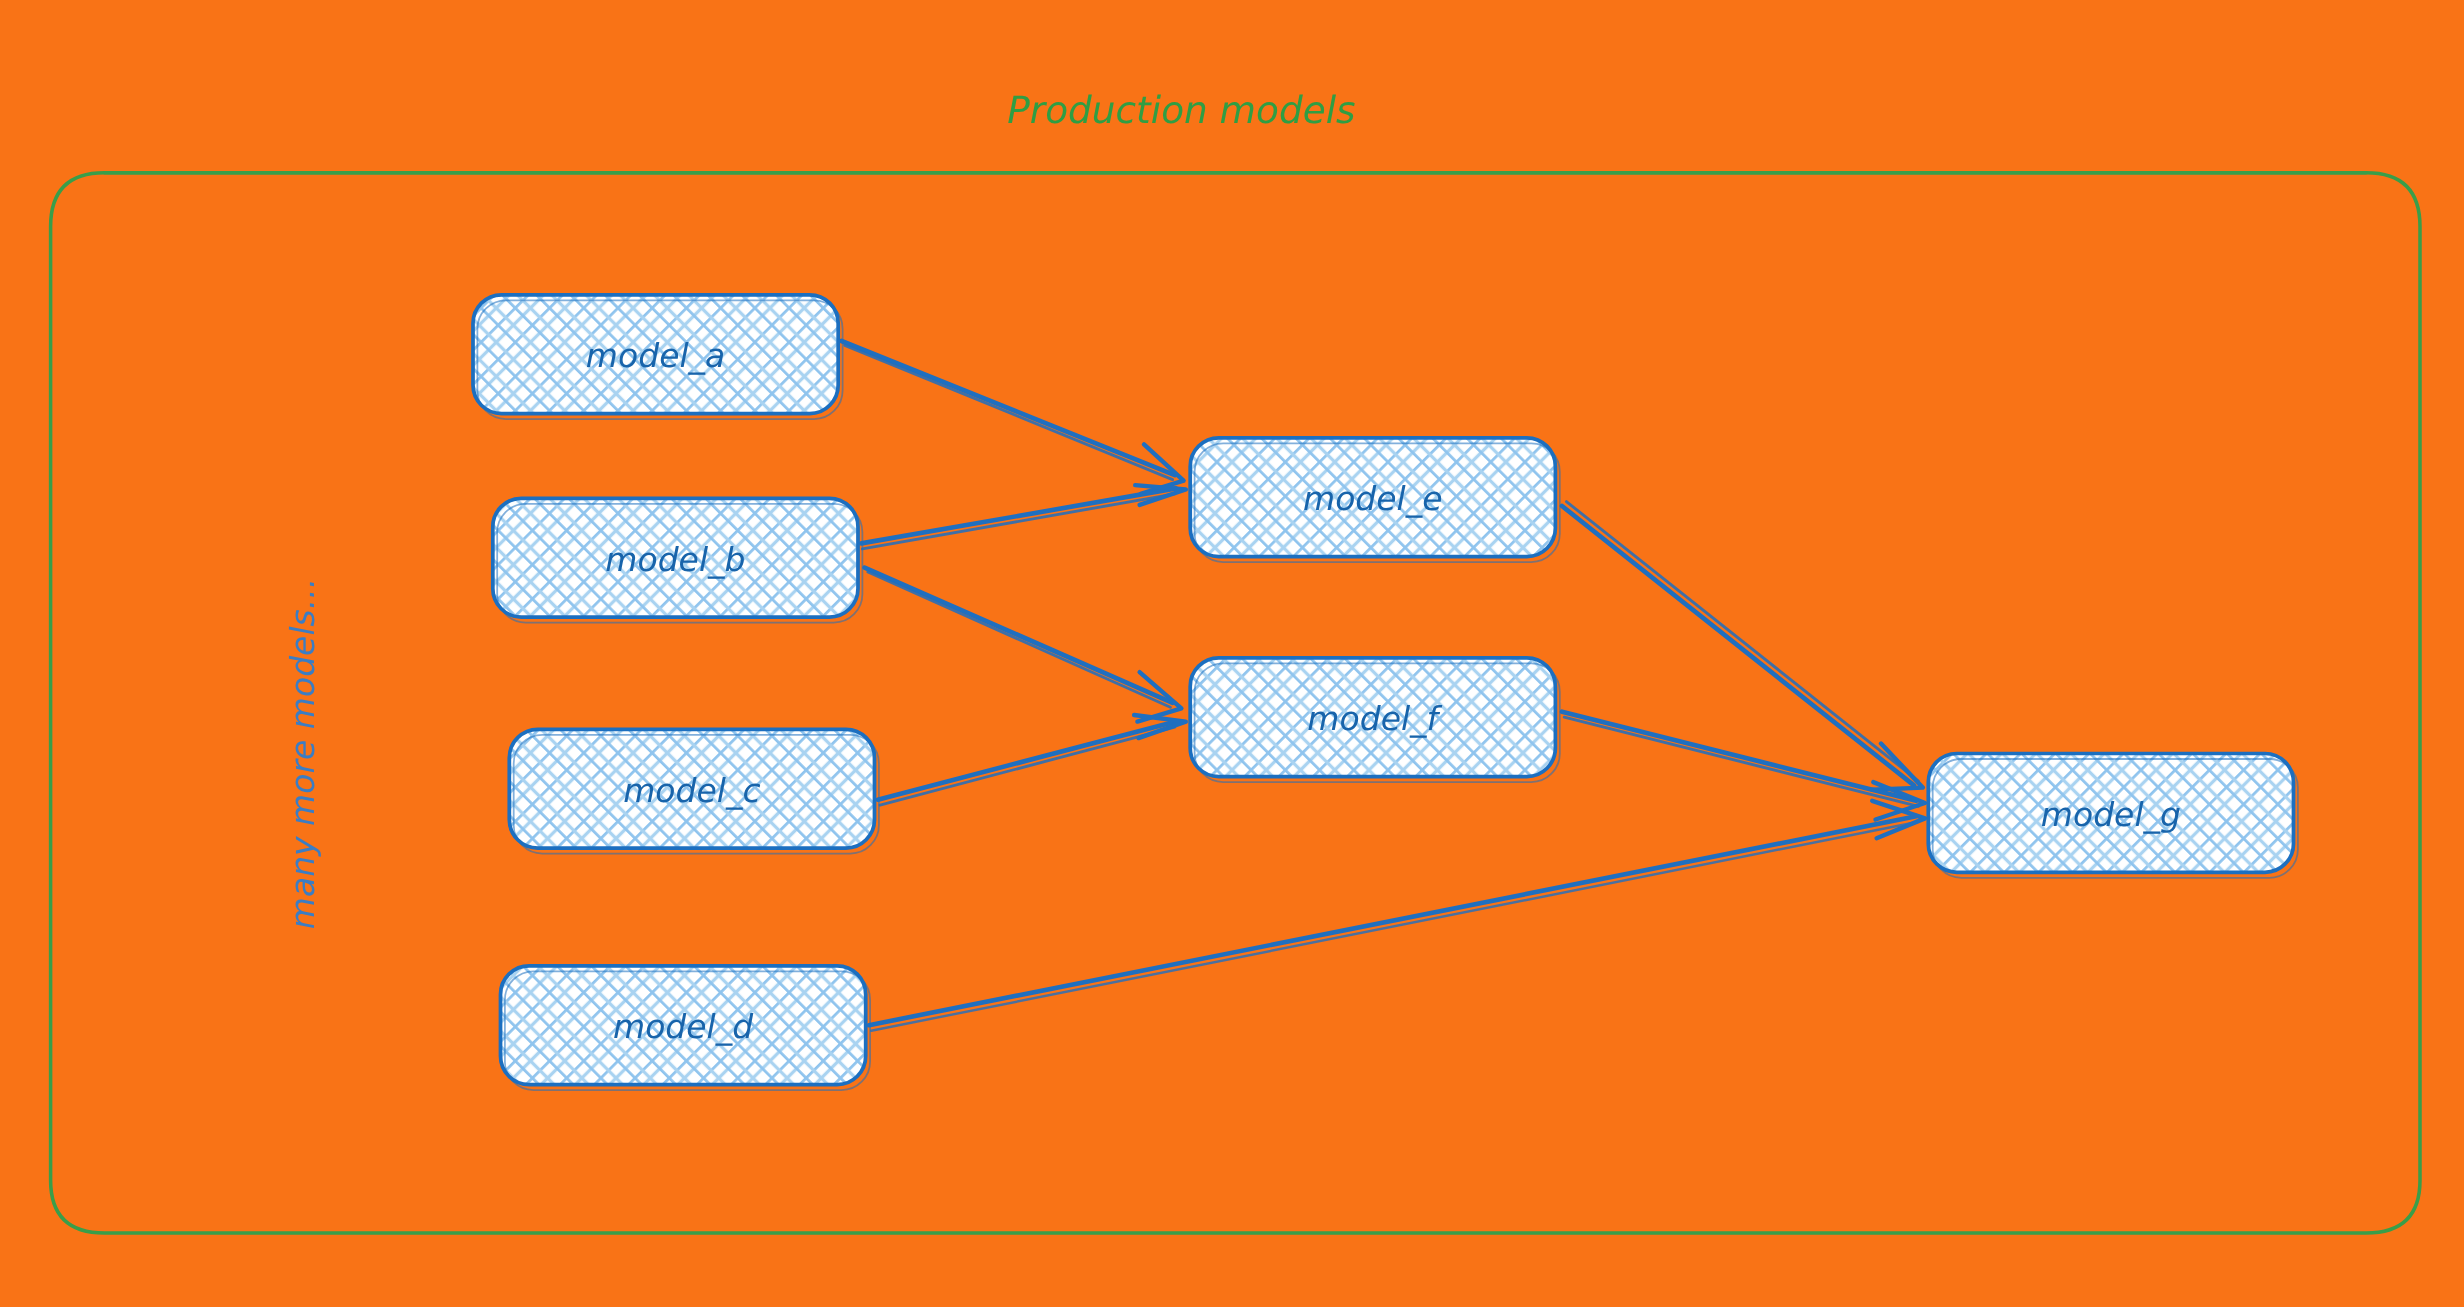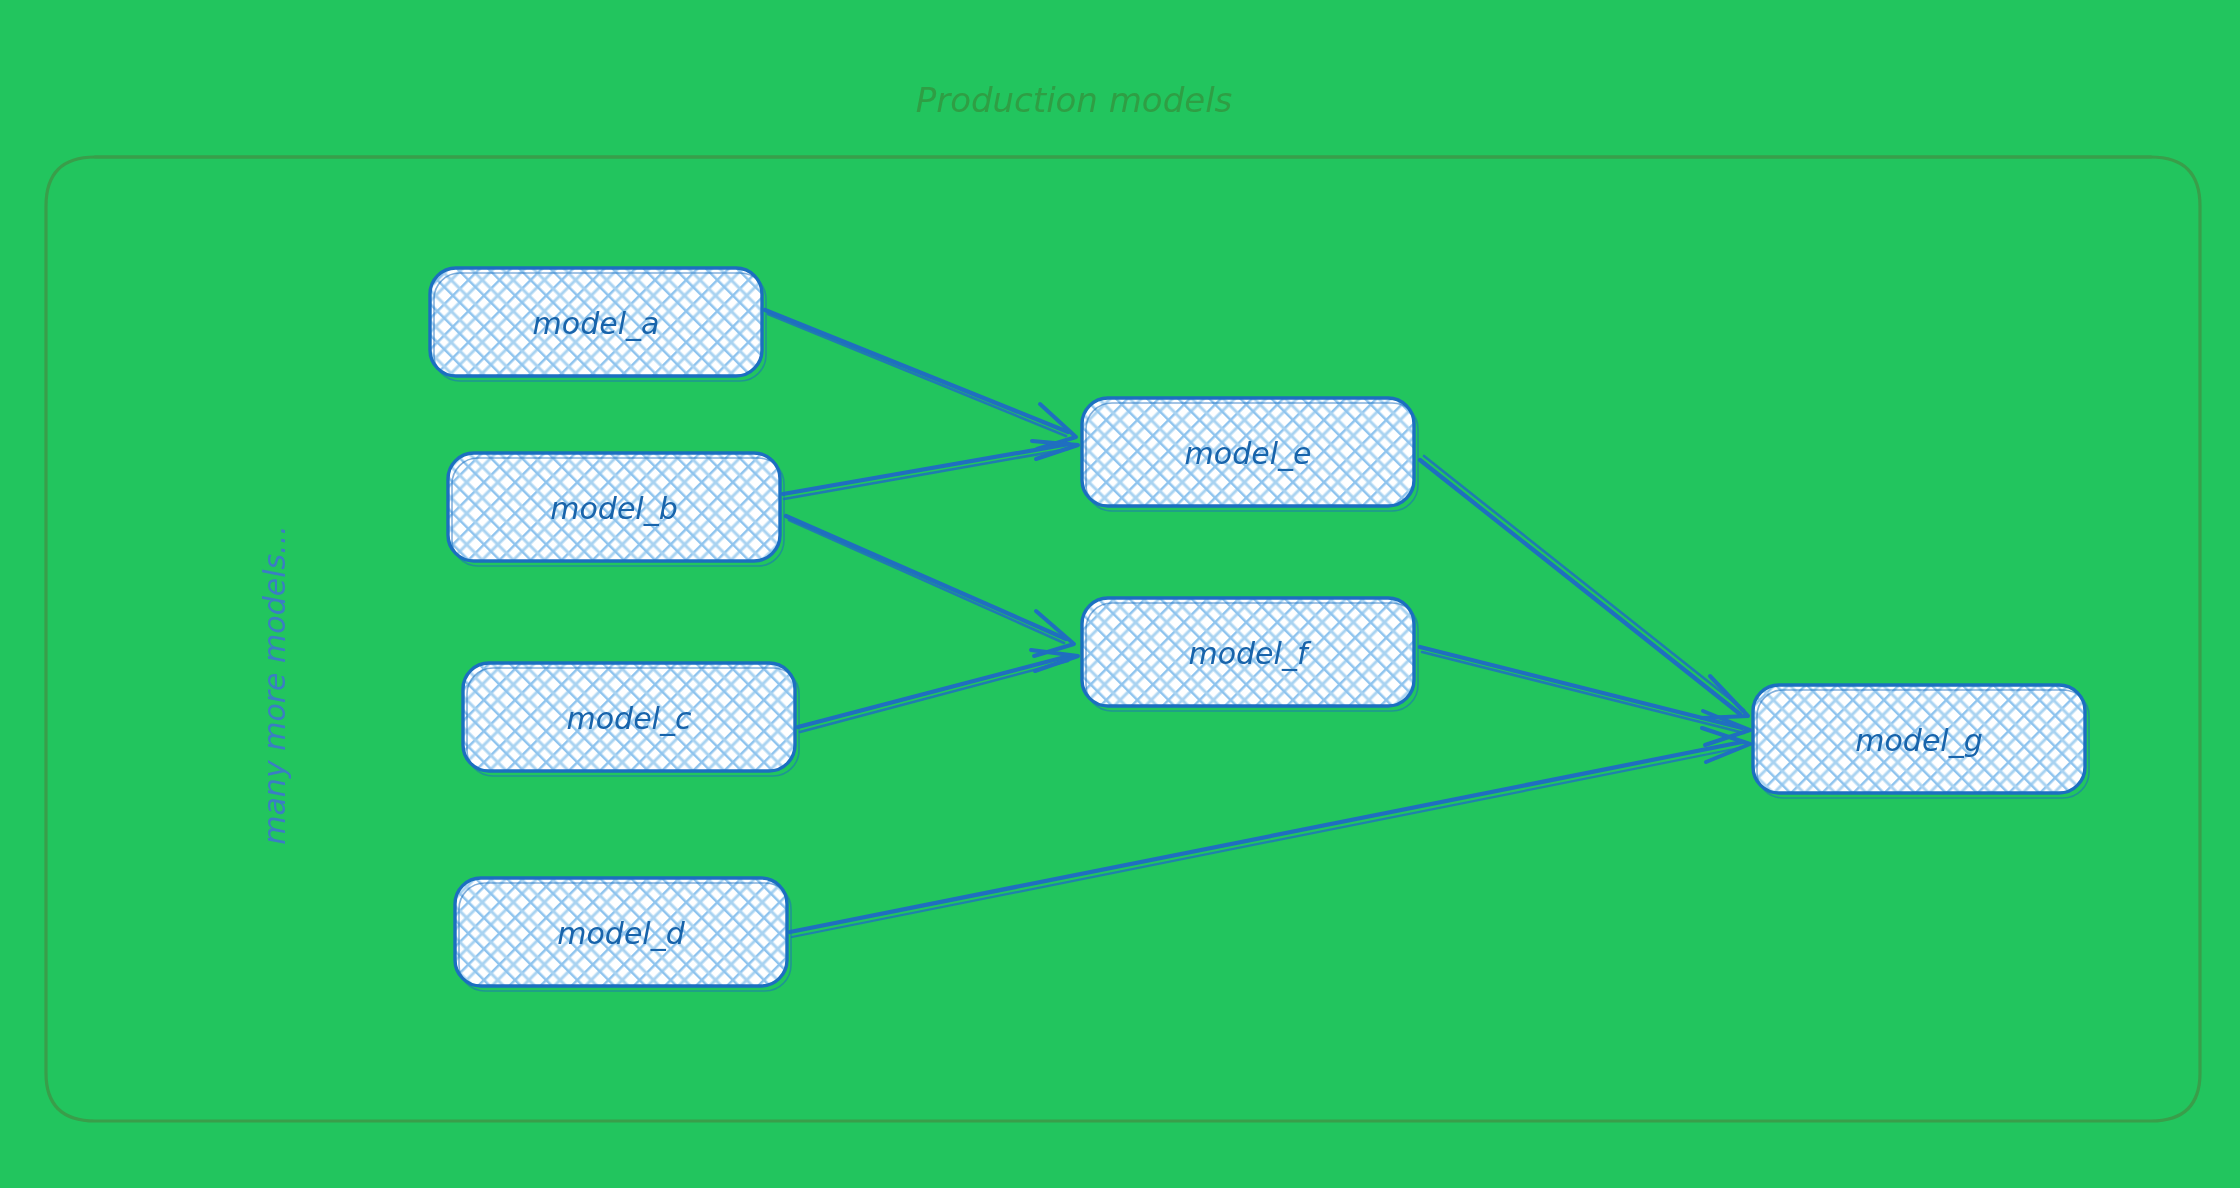--- a/index.html
+++ b/index.html
@@ -4,21 +4,21 @@
 <style>
   html, body {
     margin: 0;
     padding: 0;
     background: #ffffff;
   }
   #stage {
     position: relative;
     width: 2240px;
     height: 1188px;
-    background: #22c55e;
+    background: #f97316;
     overflow: hidden;
     font-family: "DejaVu Sans", sans-serif;
   }
   #diagram-svg {
     position: absolute;
     left: 0;
     top: 0;
     width: 2240px;
     height: 1188px;
   }

